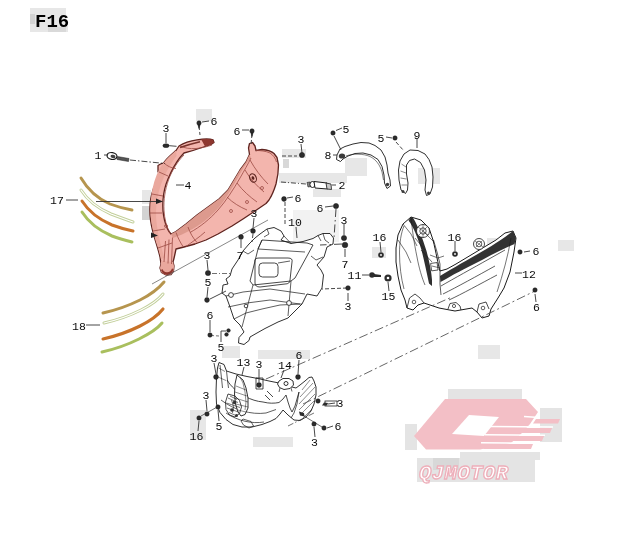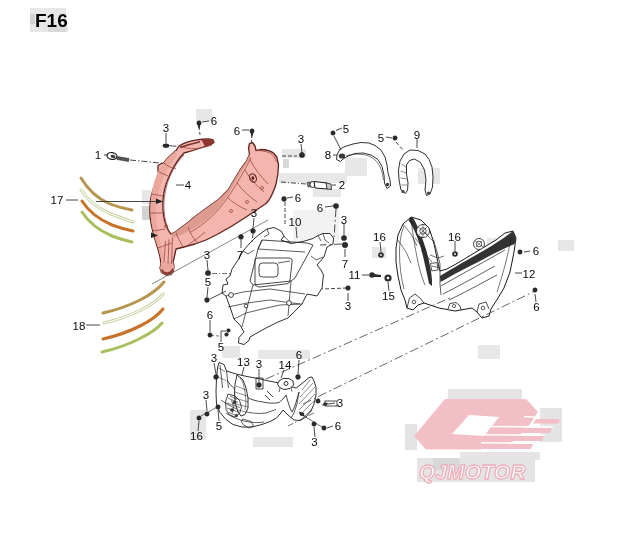--- a/index.html
+++ b/index.html
@@ -1,17 +1,17 @@
 <!DOCTYPE html>
 <html><head>
 <meta charset="utf-8">
 <style>
 html,body{margin:0;padding:0;background:#fff;}
 #stage{position:relative;width:617px;height:536px;overflow:hidden;
-  font-family:Liberation Sans, sans-serif;}
+  font-family:Liberation Mono, monospace;}
 svg{position:absolute;left:0;top:0;}
 </style>
 </head>
 <body>
 <div id="stage">
 <svg width="617" height="536" viewBox="0 0 617 536">
 <rect width="617" height="536" fill="#ffffff"></rect>
 
 <g fill="#c9c9c9" opacity="0.45">
   <rect x="30" y="8" width="36" height="24"></rect>

